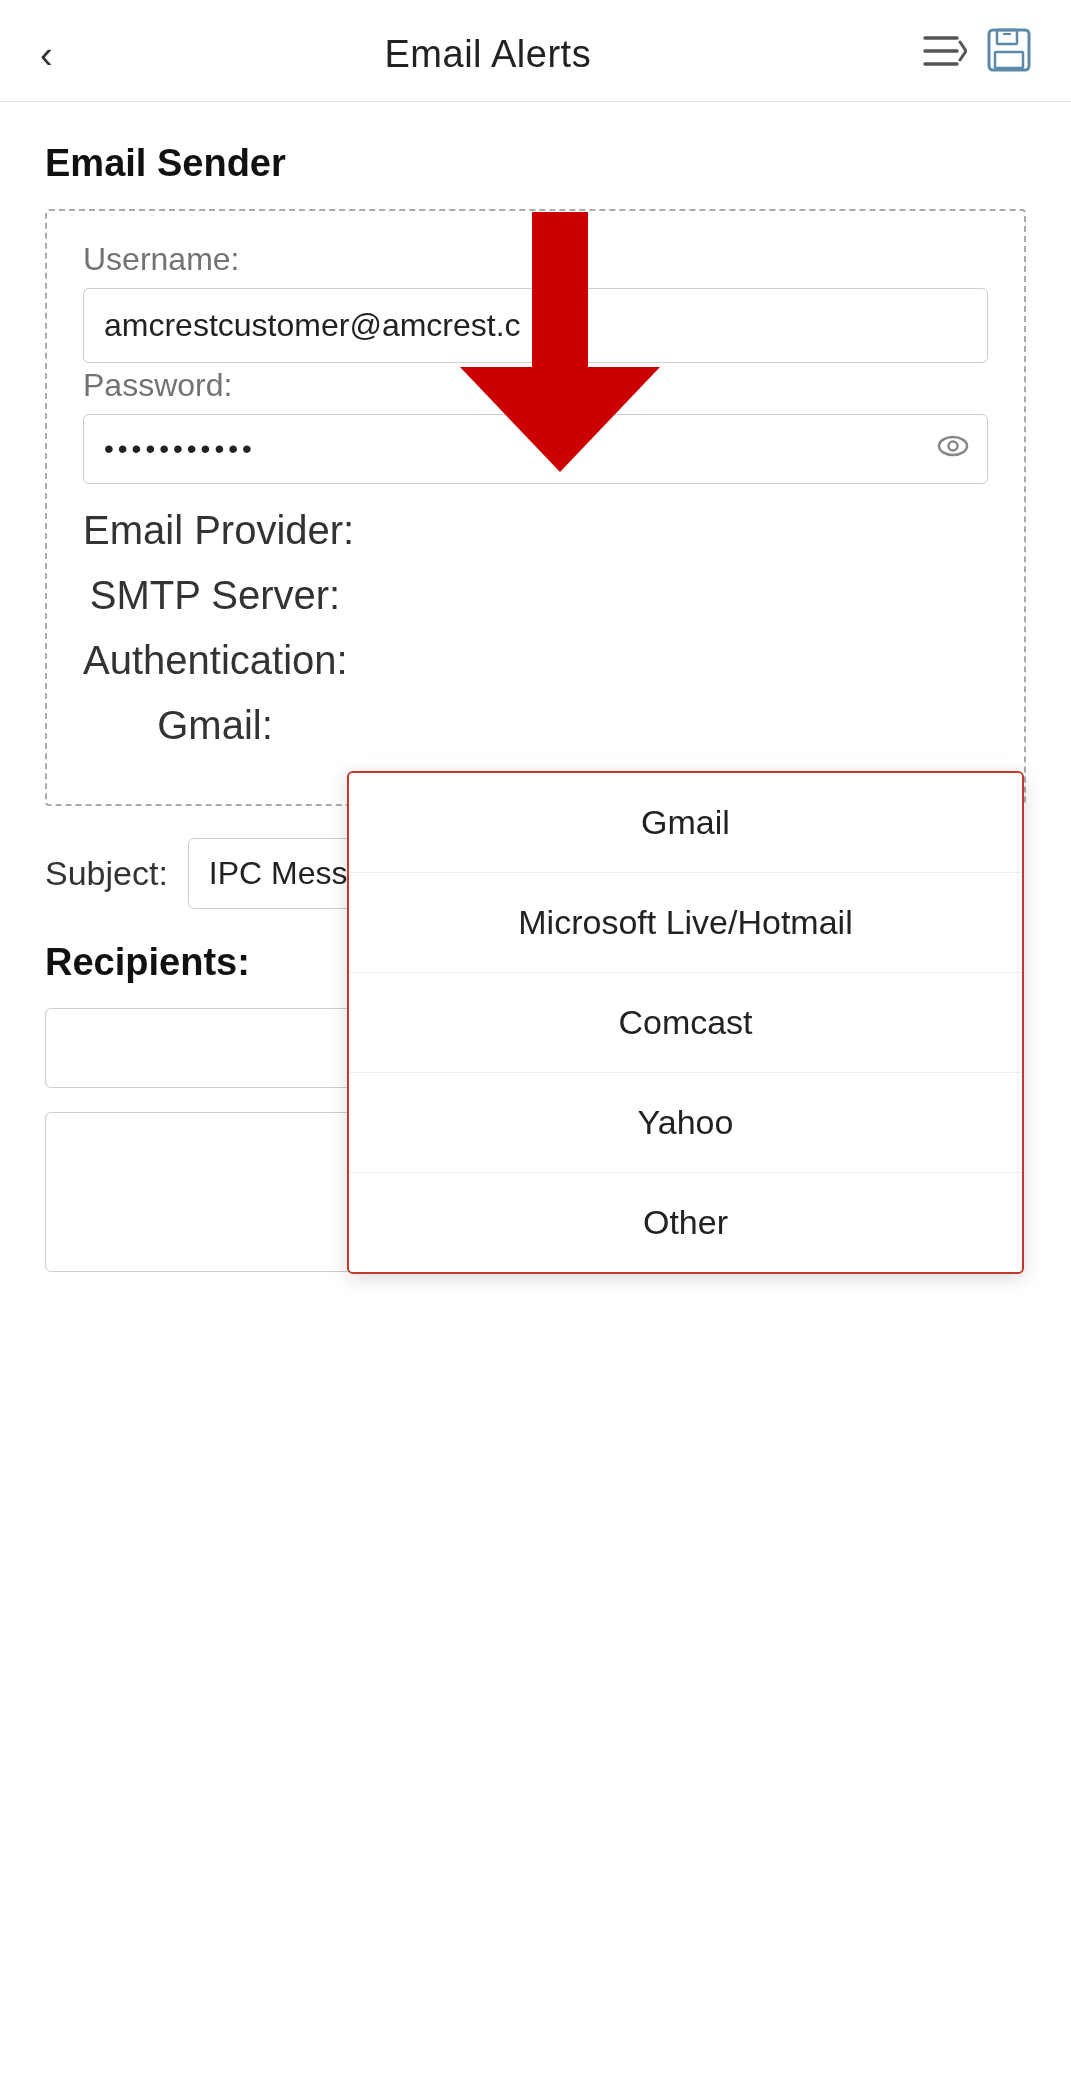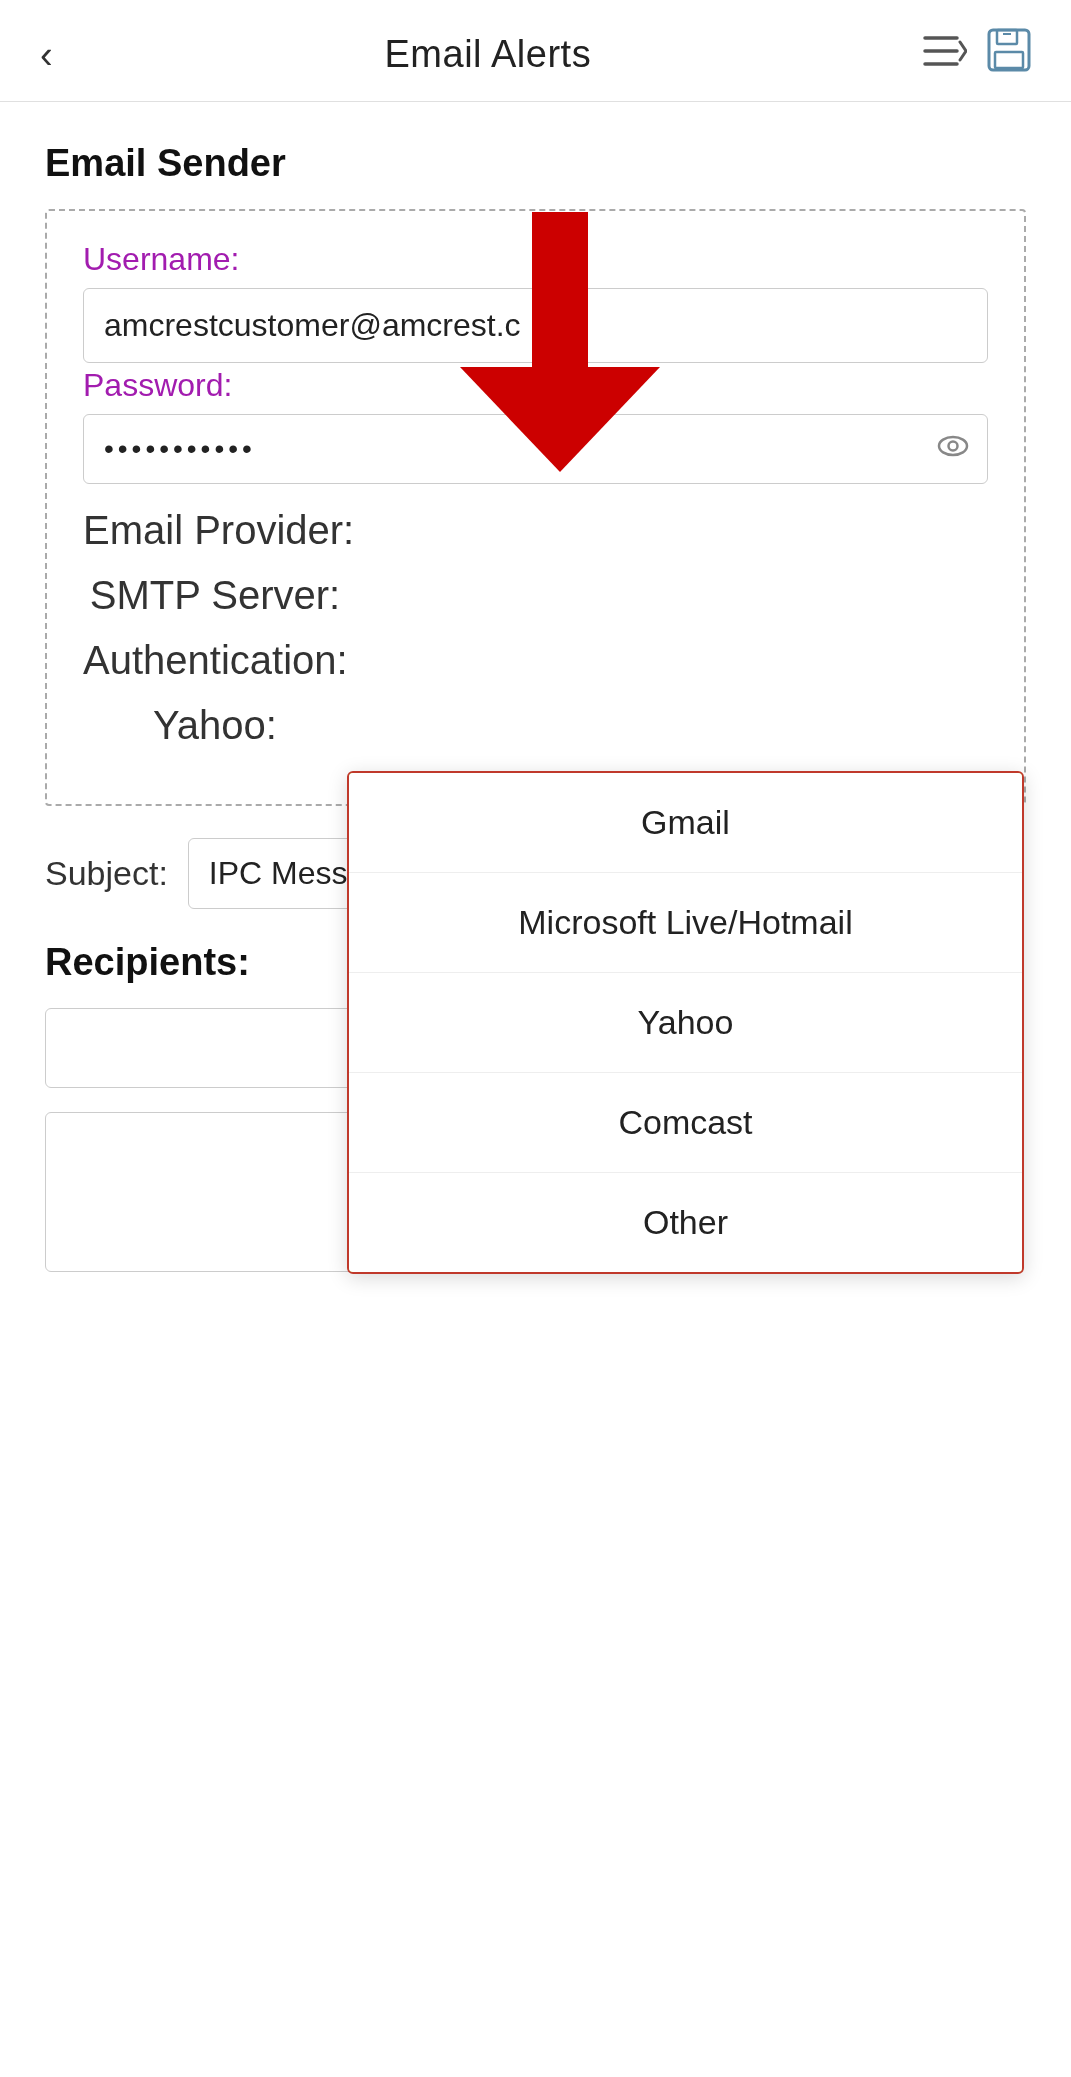--- a/index.html
+++ b/index.html
@@ -71,21 +71,21 @@
     .sender-container {
       border: 2px dashed #aaa;
       border-radius: 4px;
       padding: 30px 36px 36px 36px;
       margin-bottom: 32px;
       position: relative;
     }
 
     .field-label {
       font-size: 32px;
-      color: #a21caf;
+      color: #737373;
       margin-bottom: 10px;
     }
 
     .field-input {
       width: 100%;
       border: 1px solid #ccc;
       border-radius: 6px;
       padding: 18px 20px;
       font-size: 32px;
       color: #222;
@@ -318,30 +318,30 @@
     </div>
 
     
     <div class="row-field">
       <span class="row-label">Authentication:</span>
       <span class="row-value"></span>
     </div>
 
     
     <div class="row-field">
-      <span class="row-label">Yahoo:</span>
+      <span class="row-label">Gmail:</span>
       <span class="row-value"></span>
     </div>
 
     
     <div class="dropdown-overlay">
       <div class="dropdown-item">Gmail</div>
       <div class="dropdown-item">Microsoft Live/Hotmail</div>
+      <div class="dropdown-item">Comcast</div>
       <div class="dropdown-item">Yahoo</div>
-      <div class="dropdown-item">Comcast</div>
       <div class="dropdown-item">Other</div>
     </div>
 
   </div>
 
   <div class="subject-row">
     <span class="subject-label">Subject:</span>
     <input class="subject-input" type="text" value="IPC Message" style="">
   </div>
 

